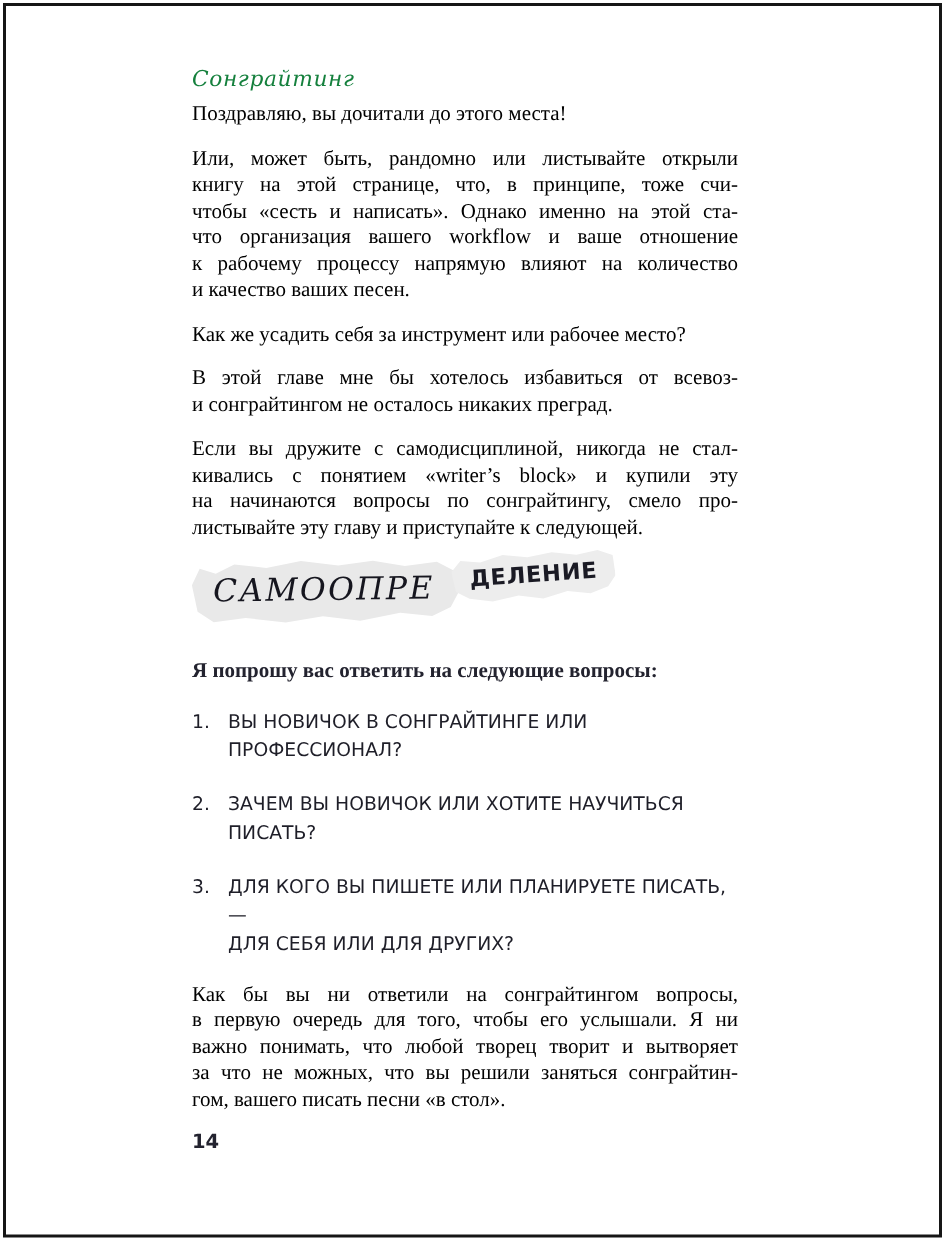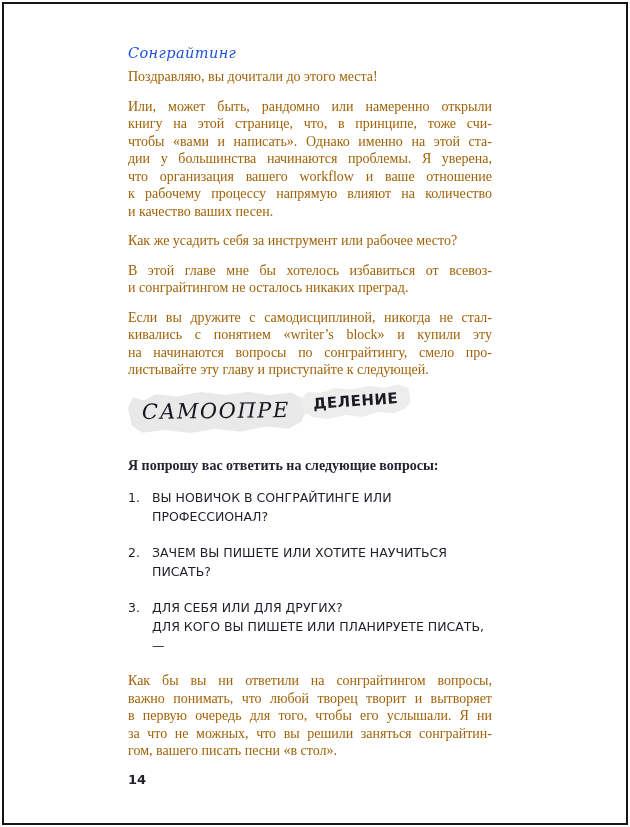--- a/index.html
+++ b/index.html
@@ -28,28 +28,28 @@
     top: 0;
     width: 364px;
     padding-top: 44px;
   }
   .running-head {
     font-family: "DejaVu Serif", serif;
     font-style: italic;
     font-size: 14.5px;
     line-height: 18px;
     letter-spacing: 0.4px;
-    color: #1d4ed8;
+    color: #15803d;
     margin: 0 0 6px 0;
   }
   .para {
     font-size: 14px;
     line-height: 17.5px;
     margin: 0 0 12px 0;
-    color: #a16207;
+    color: #000000;
   }
   .para .line { min-height: 17.5px; }
   .jl { text-align: justify; text-align-last: justify; }
   .heading-row {
     margin-top: 12px;
     height: 52px;
     position: relative;
     white-space: nowrap;
   }
   .paper-left {
@@ -116,24 +116,23 @@
 
   <div class="content">
 
     <div class="running-head">Сонграйтинг</div>
 
     <div class="para">
         <div class="line">Поздравляю, вы дочитали до этого места!</div>
       </div>
 
     <div class="para">
-        <div class="line jl">Или, может быть, рандомно или намеренно открыли</div>
+        <div class="line jl">Или, может быть, рандомно или листывайте открыли</div>
         <div class="line jl">книгу на этой странице, что, в принципе, тоже счи-</div>
-        <div class="line jl">чтобы «вами и написать». Однако именно на этой ста-</div>
-        <div class="line jl">дии у большинства начинаются проблемы. Я уверена,</div>
+        <div class="line jl">чтобы «сесть и написать». Однако именно на этой ста-</div>
         <div class="line jl">что организация вашего workflow и ваше отношение</div>
         <div class="line jl">к рабочему процессу напрямую влияют на количество</div>
         <div class="line">и качество ваших песен.</div>
       </div>
 
     <div class="para">
         <div class="line">Как же усадить себя за инструмент или рабочее место?</div>
       </div>
 
     <div class="para">
@@ -157,36 +156,36 @@
     <div class="questions">
       <div class="question">
         <div class="q-num">1.</div>
         <div class="q-text">
             <div class="line">ВЫ НОВИЧОК В СОНГРАЙТИНГЕ ИЛИ ПРОФЕССИОНАЛ?</div>
           </div>
       </div>
       <div class="question">
         <div class="q-num">2.</div>
         <div class="q-text">
-            <div class="line">ЗАЧЕМ ВЫ ПИШЕТЕ ИЛИ ХОТИТЕ НАУЧИТЬСЯ ПИСАТЬ?</div>
+            <div class="line">ЗАЧЕМ ВЫ НОВИЧОК ИЛИ ХОТИТЕ НАУЧИТЬСЯ ПИСАТЬ?</div>
           </div>
       </div>
       <div class="question">
         <div class="q-num">3.</div>
         <div class="q-text">
+            <div class="line">ДЛЯ КОГО ВЫ ПИШЕТЕ ИЛИ ПЛАНИРУЕТЕ ПИСАТЬ, —</div>
             <div class="line">ДЛЯ СЕБЯ ИЛИ ДЛЯ ДРУГИХ?</div>
-            <div class="line">ДЛЯ КОГО ВЫ ПИШЕТЕ ИЛИ ПЛАНИРУЕТЕ ПИСАТЬ, —</div>
           </div>
       </div>
     </div>
 
     <div class="para final-para">
         <div class="line jl">Как бы вы ни ответили на сонграйтингом вопросы,</div>
+        <div class="line jl">в первую очередь для того, чтобы его услышали. Я ни</div>
         <div class="line jl">важно понимать, что любой творец творит и вытворяет</div>
-        <div class="line jl">в первую очередь для того, чтобы его услышали. Я ни</div>
         <div class="line jl">за что не можных, что вы решили заняться сонграйтин-</div>
         <div class="line">гом, вашего писать песни «в стол».</div>
       </div>
 
     <div class="page-number">14</div>
 
   </div>
 </div>
 
 </body></html>

